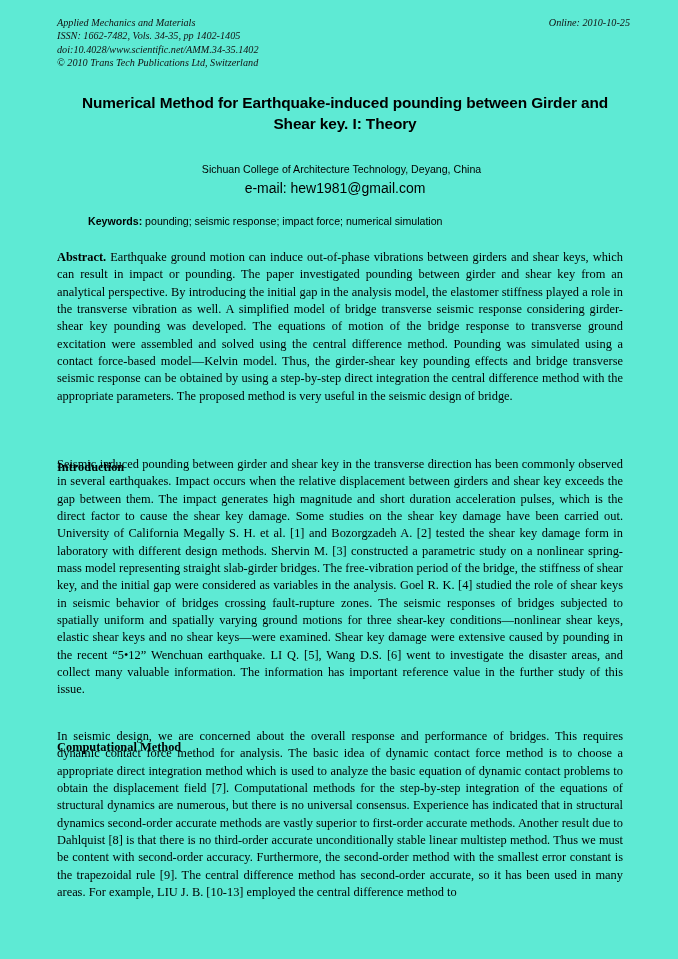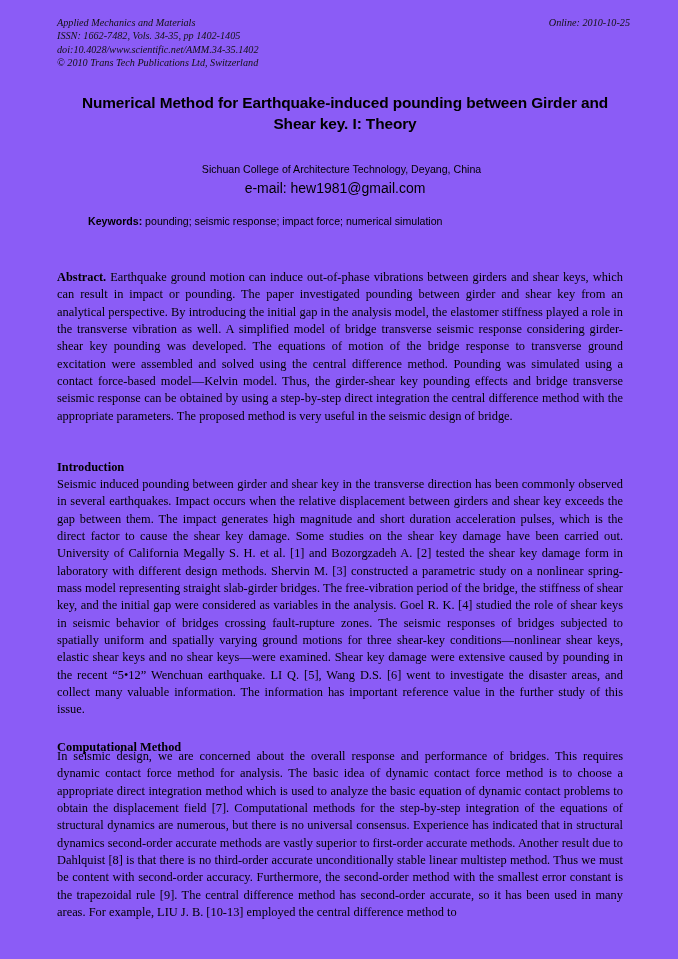--- a/index.html
+++ b/index.html
@@ -13,21 +13,21 @@
     overflow: hidden;
     font-family: "Liberation Serif", serif;
     color: #000000;
     -webkit-font-smoothing: antialiased;
   }
 
   .page {
     position: relative;
     width: 678px;
     height: 959px;
-    background: #8b5cf6;
+    background: #5eead4;
     box-sizing: border-box;
     padding: 0;
   }
 
   
   .masthead {
     position: absolute;
     left: 57px;
     top: 16px;
     right: 48px;
@@ -114,21 +114,20 @@
   
   .body-block {
     position: absolute;
     left: 57px;
     width: 566px;
     font-family: "Liberation Serif", serif;
     font-size: 12.4px;
     line-height: 17.35px;
     text-align: justify;
     text-justify: inter-word;
-    margin-top: 20px;
   }
   .body-block.abstract { top: 249px; }
   .body-block.intro-body { top: 456px; }
   .body-block.comp-body { top: 728px; }
 
   .lead-label { font-weight: bold; }
 
   .section-heading {
     position: absolute;
     left: 57px;

